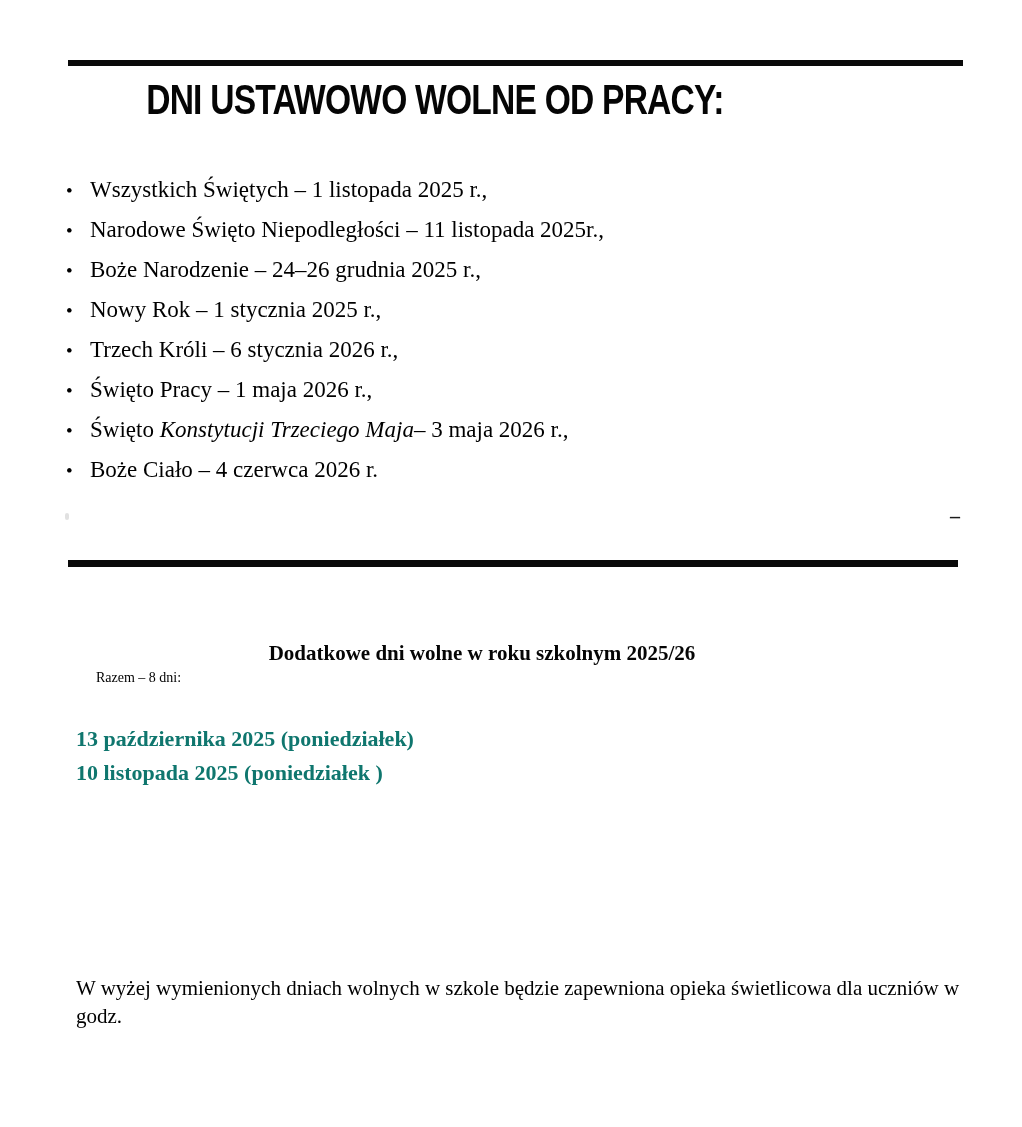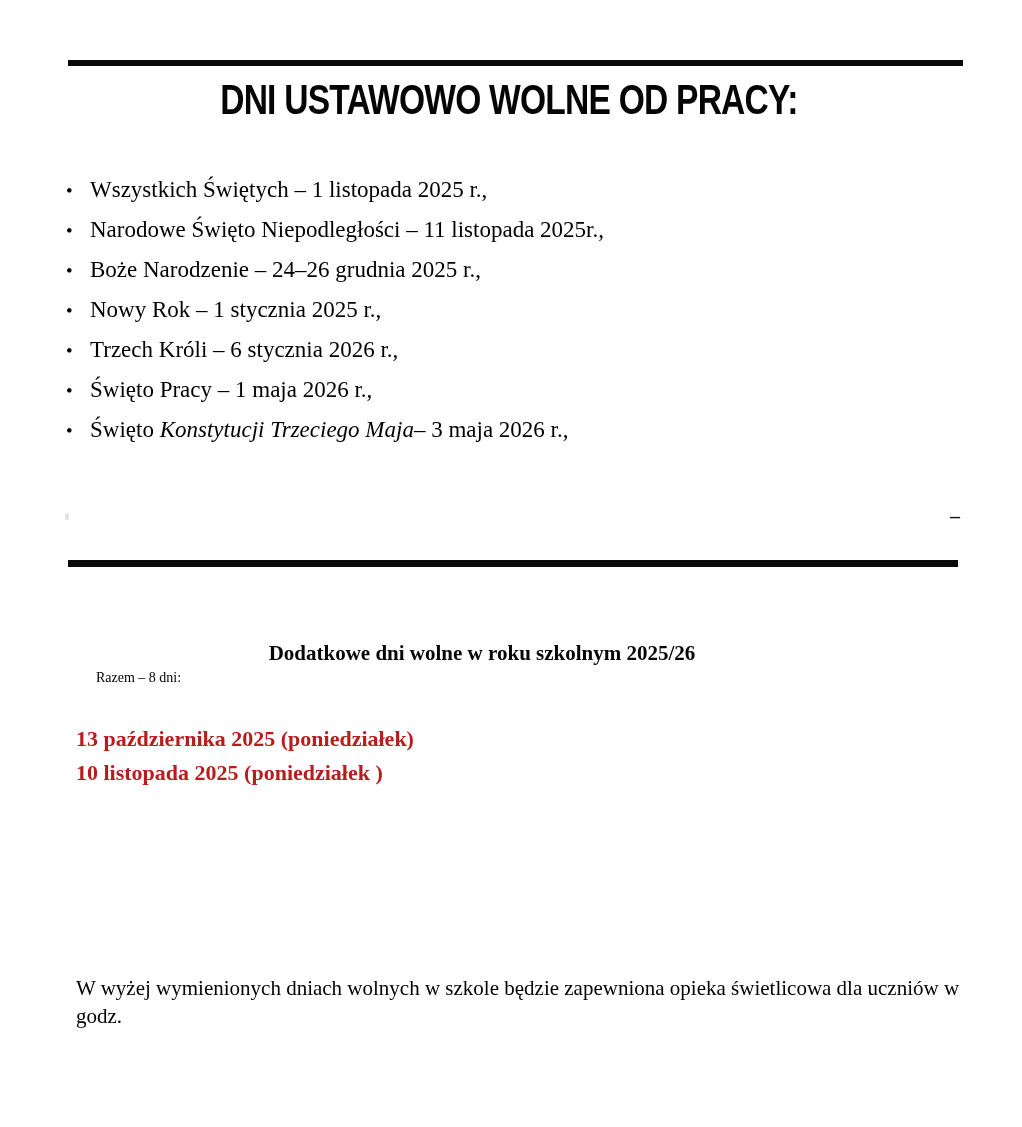--- a/index.html
+++ b/index.html
@@ -12,21 +12,21 @@
     position: relative;
   }
   .page { position: relative; width: 1022px; height: 1127px; background: #ffffff; }
 
   .rule { position: absolute; background: #0a0a0a; }
   .rule-top { left: 68px; top: 60px; width: 895px; height: 6px; }
   .rule-mid { left: 68px; top: 560px; width: 890px; height: 7px; }
 
   .title-wrap {
     position: absolute; left: 0; top: 76px; width: 870px;
-    display: flex; justify-content: flex-end;
+    display: flex; justify-content: center;
   }
   .doc-title {
     font-family: "Liberation Sans", "DejaVu Sans", sans-serif;
     font-weight: 700;
     font-size: 42px;
     letter-spacing: -1px;
     white-space: nowrap;
     transform: scaleX(0.80);
     transform-origin: center top;
     color: #050505;
@@ -71,21 +71,21 @@
     margin-left: 20px;
   }
 
   .extra-group { position: absolute; left: 76px; width: 860px; }
   .extra-group-1 { top: 722px; }
   .extra-group-2 { top: 806px; }
   .bold-date {
     font-size: 22px; font-weight: 700;
     line-height: 34px;
     white-space: pre-wrap;
-    color: #b91c1c;
+    color: #0f766e;
   }
 
   .footer-note {
     position: absolute; left: 76px; top: 974px; width: 890px;
     font-size: 21px; line-height: 28px;
   }
   .footer-line { display: block; white-space: pre-wrap; }
 </style>
 </head>
 <body>
@@ -99,20 +99,21 @@
   </div>
 
   <ul class="holiday-list">
       <li class="holiday-item"><span class="bullet">•</span><span>Wszystkich Świętych – 1 listopada 2025 r.,</span></li>
       <li class="holiday-item"><span class="bullet">•</span><span>Narodowe Święto Niepodległości – 11 listopada 2025r.,</span></li>
       <li class="holiday-item"><span class="bullet">•</span><span>Boże Narodzenie – 24–26 grudnia 2025 r.,</span></li>
       <li class="holiday-item"><span class="bullet">•</span><span>Nowy Rok – 1 stycznia 2025 r.,</span></li>
       <li class="holiday-item"><span class="bullet">•</span><span>Trzech Króli – 6 stycznia 2026 r.,</span></li>
       <li class="holiday-item"><span class="bullet">•</span><span>Święto Pracy – 1 maja 2026 r.,</span></li>
       <li class="holiday-item"><span class="bullet">•</span><span>Święto </span><i>Konstytucji Trzeciego Maja</i><span>– 3 maja 2026 r.,</span></li>
+      <li class="holiday-item"><span class="bullet">•</span><span>Boże Ciało – 4 czerwca 2026 r.</span></li>
     </ul>
 
   <div class="faint-mark"></div>
   <span class="stray-dash">–</span>
 
   <div class="rule rule-mid"></div>
 
   <h2 class="section-heading">Dodatkowe dni wolne w roku szkolnym 2025/26</h2>
   <p class="razem-line">Razem – 8 dni:</p>
 

